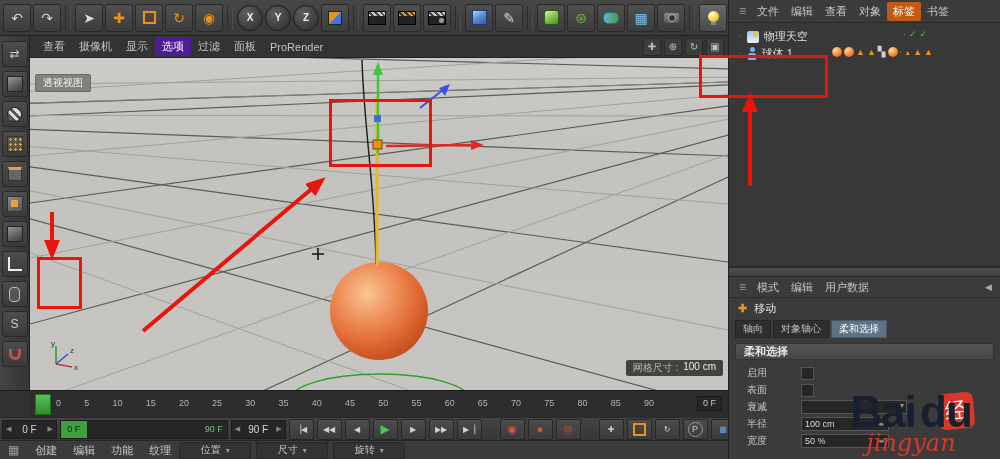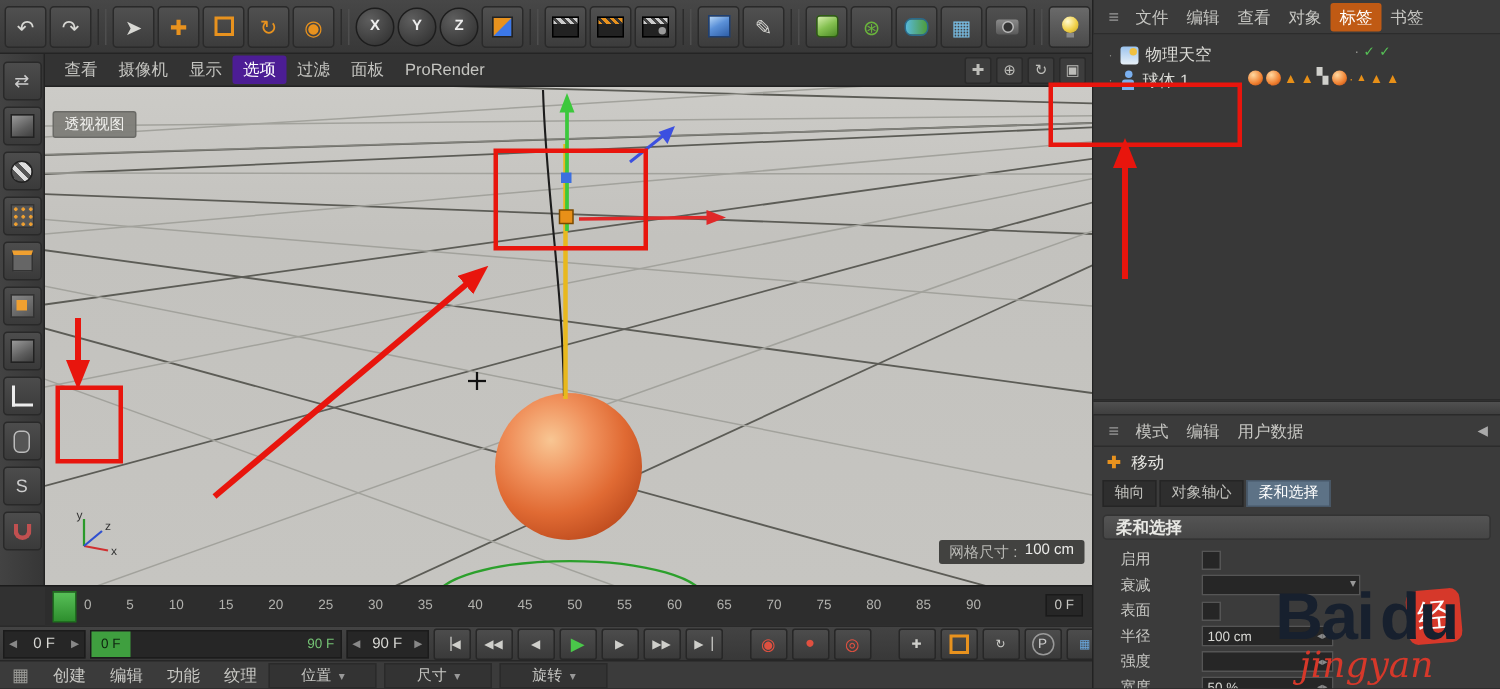--- a/index.html
+++ b/index.html
@@ -450,38 +450,31 @@
       <span class="tab">对象轴心</span>
       <span class="tab active">柔和选择</span>
     </div>
     <div class="amsection">柔和选择</div>
     <div class="amrows">
       <div class="prow">
         <span class="plabel">启用</span>
         <span class="chk"></span>
       </div>
       <div class="prow">
+        <span class="plabel">表面</span>
+        <span class="chk"></span>
+      </div>
+      <div class="prow">
         <span class="plabel">衰减</span>
         <span class="drop"></span>
-      </div>
-      <div class="prow">
-        <span class="plabel">表面</span>
-        <span class="chk"></span>
       </div>
       <div class="prow">
         <span class="plabel">半径</span>
         <span class="num">
           <span>100 cm</span>
-          <span class="spin">◂▸</span>
-        </span>
-      </div>
-      <div class="prow">
-        <span class="plabel">强度</span>
-        <span class="num">
-          <span></span>
           <span class="spin">◂▸</span>
         </span>
       </div>
       <div class="prow">
         <span class="plabel">宽度</span>
         <span class="num">
           <span>50 %</span>
           <span class="spin">◂▸</span>
         </span>
       </div>

